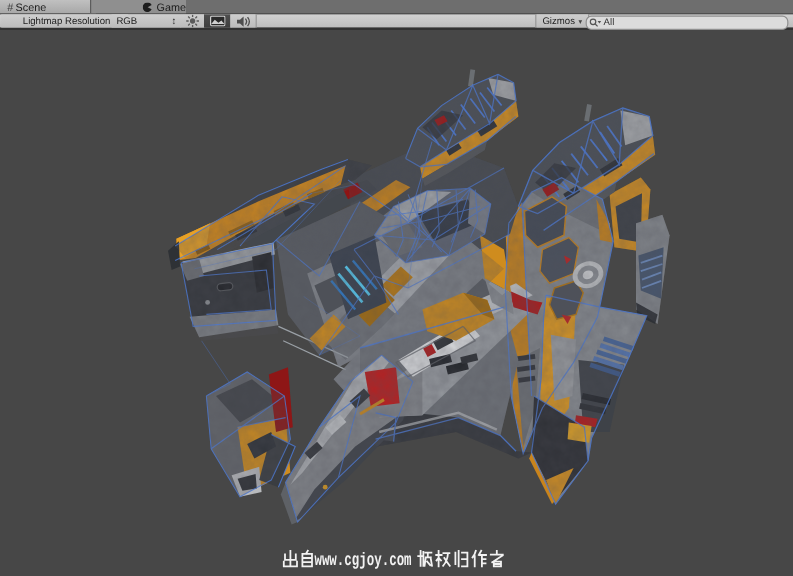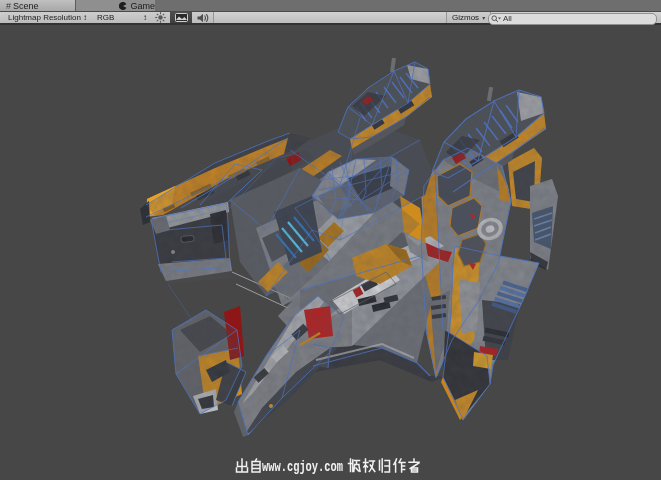--- a/index.html
+++ b/index.html
@@ -15,21 +15,21 @@
 </style>
 </head>
 <body>
 <div id="tabbar">
  <div class="tab" id="tab-scene"><span style="color:#3a3a3a;letter-spacing:-1px;margin-right:3px;">#</span>Scene</div>
  <div class="tab" id="tab-game"><svg width="8" height="8" viewBox="0 0 8 8" style="margin-right:3px;">
         <path d="M4 4 L7.4 2.2 A4 4 0 1 0 7.4 5.8 Z" fill="#1e1e1e"></path>
       </svg>Game</div>
 </div>
 <div id="toolbar">
- <div class="tbtn" style="left:1px;width:88px;padding-left:7px;white-space:nowrap;font-size:8px;">Lightmap Resolution<span style="margin-left:2px;">↕</span></div>
+ <div class="tbtn" style="left:1px;width:88px;padding-left:18px;white-space:nowrap;font-size:8px;">Lightmap Resolution<span style="margin-left:2px;">↕</span></div>
  <div class="tbtn" style="left:93px;width:53px;padding-left:4px;font-size:8px;">RGB<span style="position:absolute;right:3px;">↕</span></div>
  <div class="tbtn" style="left:150px;width:20px;justify-content:center;">
   <svg width="11" height="11" viewBox="0 0 11 11">
         <circle cx="5.5" cy="5.5" r="2.2" fill="#5a5a5a"></circle>
         <g stroke="#5a5a5a" stroke-width="1.1">
           <line x1="5.5" y1="0.2" x2="5.5" y2="2.2"></line>
           <line x1="5.5" y1="8.8" x2="5.5" y2="10.8"></line>
           <line x1="0.2" y1="5.5" x2="2.2" y2="5.5"></line>
           <line x1="8.8" y1="5.5" x2="10.8" y2="5.5"></line>
           <line x1="1.8" y1="1.8" x2="3.2" y2="3.2"></line>

